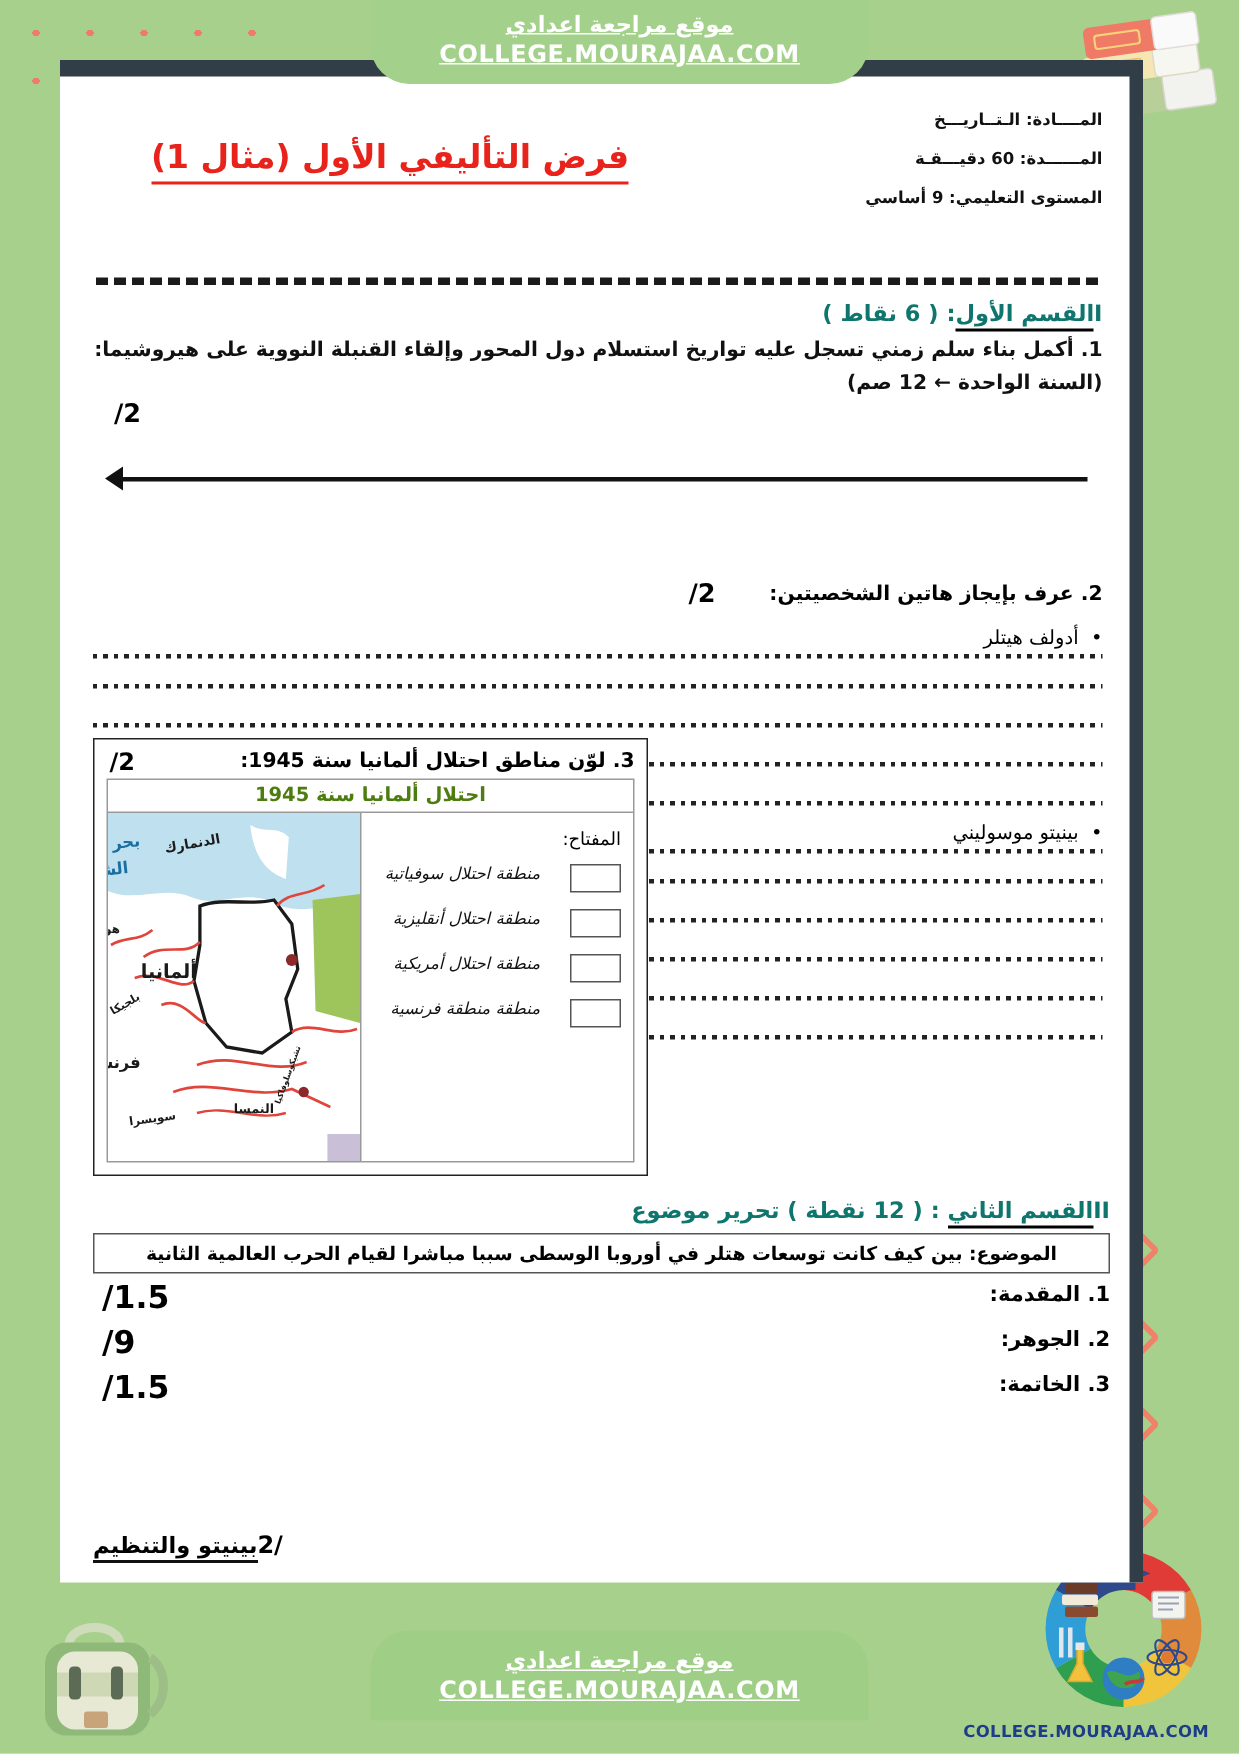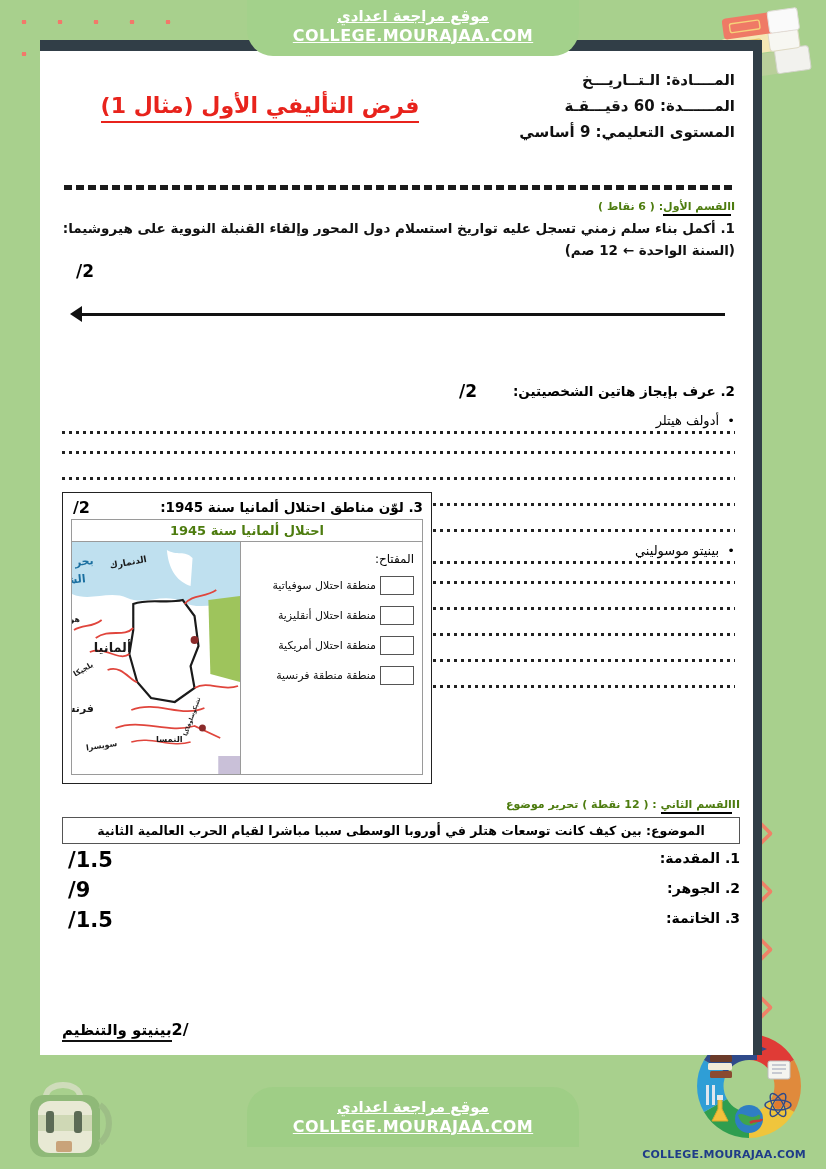--- a/index.html
+++ b/index.html
@@ -62,36 +62,36 @@
   .sheet-rightbar {
     position:absolute; right:0; top:0; width:9px; height:100%;
     background:#313e47;
   }
   .sheet-inner { position:absolute; left:0; right:9px; top:11px; bottom:0; padding:10px 18px 0 22px; }
 
   
   .head-row { position:relative; height:118px; }
   .meta {
     position:absolute; right:0; top:6px; width:300px; text-align:right;
-    font-size:15px; line-height:26px; color:#111; font-weight:bold;
+    font-size:11px; line-height:26px; color:#111; font-weight:bold;
   }
   .title-wrap { position:absolute; right:300px; top:32px; width:350px; text-align:center; }
   .main-title {
     display:inline-block; font-size:22px; font-weight:bold; color:#e8231c;
     border-bottom:2.5px solid #e8231c; padding-bottom:3px;
   }
 
   .dash-sep {
     height:5px; margin:6px 2px 10px 2px;
     background-image:repeating-linear-gradient(to right,#1b1b1b 0 8px, transparent 8px 12px);
   }
 
   
   .sec-head {
-    text-align:right; font-size:11px; font-weight:bold; color:#4d7c0f;
+    text-align:right; font-size:15px; font-weight:bold; color:#0f766e;
     margin-bottom:4px;
   }
   .sec-head .sec-name { border-bottom:2px solid #000; padding-bottom:1px; }
 
   .q-line { text-align:right; font-size:13.5px; font-weight:bold; line-height:22px; color:#111; }
   .mark-left { position:absolute; left:14px; font-size:17px; font-weight:bold; direction:ltr; }
 
   
   .timeline { position:relative; height:70px; margin-top:18px; }
   .tl-line {
@@ -135,21 +135,21 @@
   .map-box-title {
     text-align:center; font-size:13px; font-weight:bold; padding:3px 0;
     border-bottom:1.5px solid #9a9a9a; color:#4d7c0f;
   }
   .map-body { display:flex; height:232px; }
   .legend {
     width:52%; border-left:1.5px solid #9a9a9a; padding:10px 8px 0 6px;
     display:flex; flex-direction:column;
   }
   .legend-title { text-align:right; font-size:12px; font-weight:normal; margin-bottom:10px; }
-  .legend-item { display:flex; align-items:center; justify-content:flex-start; margin-bottom:11px; gap:4px; }
+  .legend-item { display:flex; justify-content:flex-start; margin-bottom:11px; gap:20px;font-style:italic; }
   .legend-box { width:34px; height:19px; border:1.5px solid #555; background:#fff; flex:none; }
   .legend-label { font-size:11px; color:#111; white-space:nowrap; }
   .map-img { width:48%; position:relative; overflow:hidden; background:#fff; }
 
   
   .sec2-wrap { position:absolute; left:22px; right:22px; top:758px; }
   .topic-box {
     border:1.5px solid #555; margin-top:6px; padding:5px 8px;
     text-align:center; font-size:12.5px; font-weight:bold; color:#000;
   }

